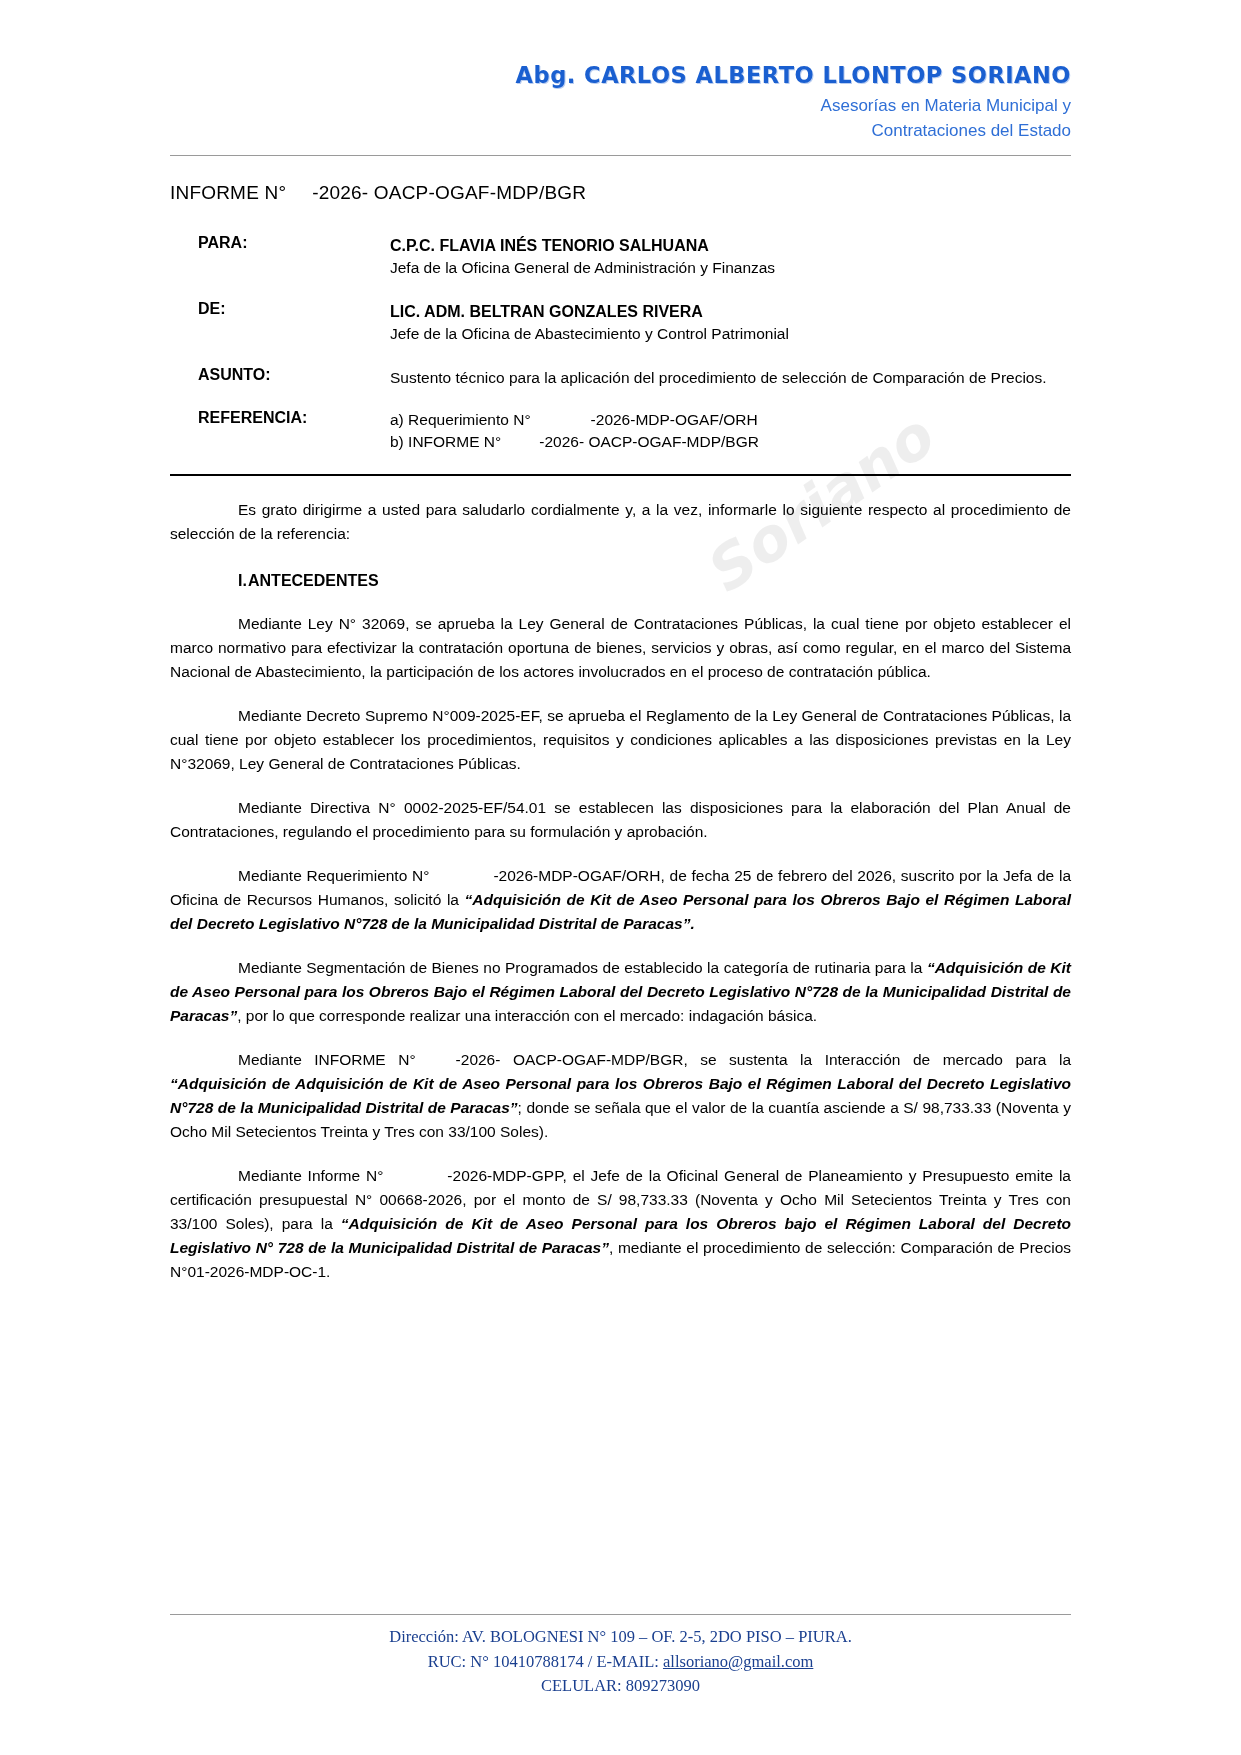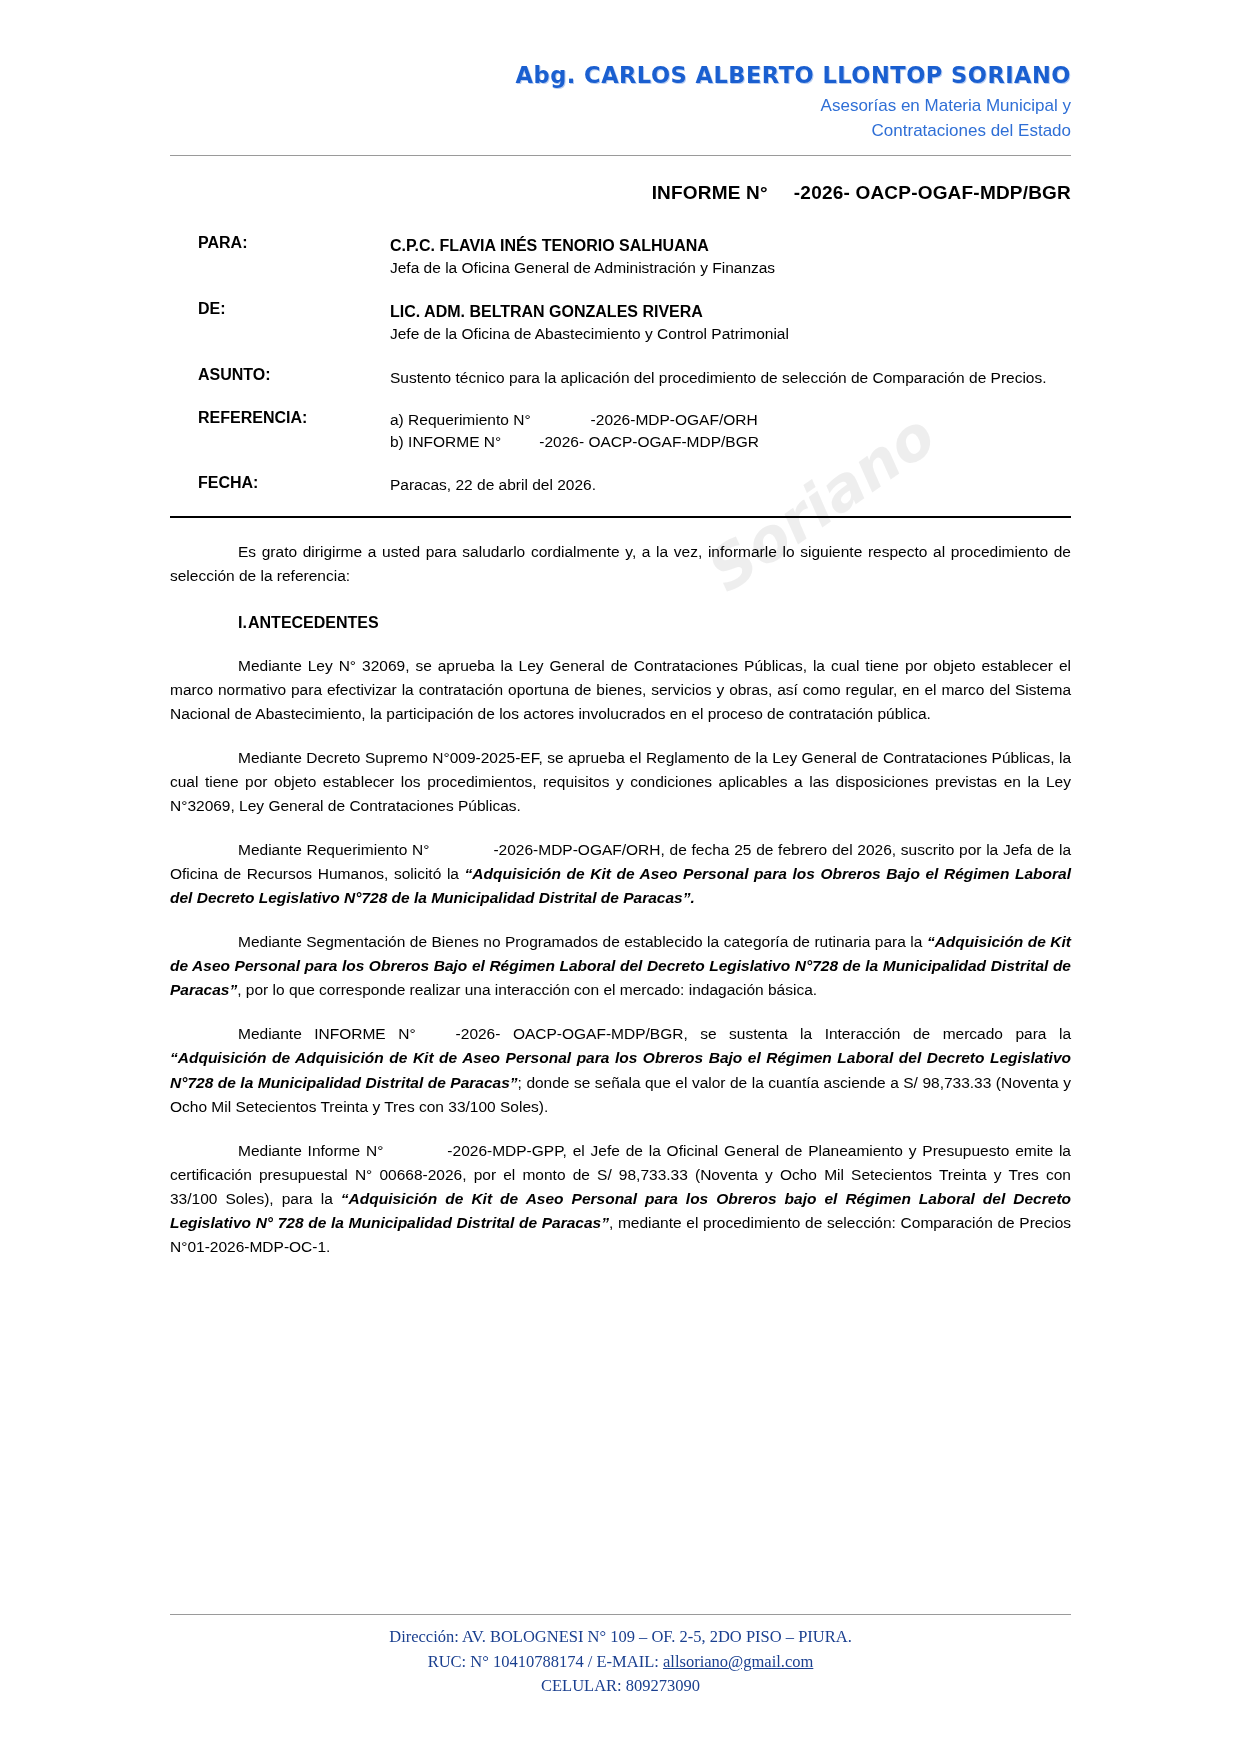--- a/index.html
+++ b/index.html
@@ -48,22 +48,22 @@
     line-height: 1.45;
   }
   .rule-top {
     margin: 12px 0 0 0;
     border: none;
     border-top: 1px solid #9a9a9a;
   }
 
   
   .doc-title {
-    text-align: right;
-    font-weight: bold;
+    text-align: left;
+    font-weight: normal;
     font-size: 19px;
     margin: 26px 0 30px 0;
     letter-spacing: 0.2px;
   }
   .doc-title .gap { display: inline-block; width: 26px; }
 
   
   .meta {
     font-size: 15.5px;
   }
@@ -216,38 +216,35 @@
       </div>
 
       <div class="meta-row">
         <div class="meta-label">REFERENCIA:</div>
         <div class="meta-value">
           <span class="ref-line"><span>a) Requerimiento N°</span><span class="gap"></span><span>-2026-MDP-OGAF/ORH</span></span>
           <span class="ref-line"><span>b) INFORME N°</span><span class="gap-sm"></span><span>-2026- OACP-OGAF-MDP/BGR</span></span>
         </div>
       </div>
 
-      <div class="meta-row">
-        <div class="meta-label">FECHA:</div>
-        <div class="meta-value">Paracas, 22 de abril del 2026.</div>
-      </div>
 
     </div>
 
     <hr class="rule-mid">
 
     <p class="body">Es grato dirigirme a usted para saludarlo cordialmente y, a la vez, informarle lo siguiente respecto al procedimiento de selección de la referencia:</p>
 
     <div class="section-head">
       <span class="num">I.</span>
       <span>ANTECEDENTES</span>
     </div>
 
     <p class="body">Mediante Ley N° 32069, se aprueba la Ley General de Contrataciones Públicas, la cual tiene por objeto establecer el marco normativo para efectivizar la contratación oportuna de bienes, servicios y obras, así como regular, en el marco del Sistema Nacional de Abastecimiento, la participación de los actores involucrados en el proceso de contratación pública.</p>
     <p class="body">Mediante Decreto Supremo N°009-2025-EF, se aprueba el Reglamento de la Ley General de Contrataciones Públicas, la cual tiene por objeto establecer los procedimientos, requisitos y condiciones aplicables a las disposiciones previstas en la Ley N°32069, Ley General de Contrataciones Públicas.</p>
+    <p class="body">Mediante Directiva N° 0002-2025-EF/54.01 se establecen las disposiciones para la elaboración del Plan Anual de Contrataciones, regulando el procedimiento para su formulación y aprobación.</p>
 
     <p class="body"><span>Mediante Requerimiento N°</span><span class="gap-inline"></span><span>-2026-MDP-OGAF/ORH, de fecha 25 de febrero del 2026, suscrito por la Jefa de la Oficina de Recursos Humanos, solicitó la</span> <span class="bi">“Adquisición de Kit de Aseo Personal para los Obreros Bajo el Régimen Laboral del Decreto Legislativo N°728 de la Municipalidad Distrital de Paracas”.</span></p>
 
     <p class="body"><span>Mediante Segmentación de Bienes no Programados de establecido la categoría de rutinaria para la</span> <span class="bi">“Adquisición de Kit de Aseo Personal para los Obreros Bajo el Régimen Laboral del Decreto Legislativo N°728 de la Municipalidad Distrital de Paracas”</span><span>, por lo que corresponde realizar una interacción con el mercado: indagación básica.</span></p>
 
     <p class="body"><span>Mediante INFORME N°</span><span class="gap-inline-sm"></span><span>-2026- OACP-OGAF-MDP/BGR, se sustenta la Interacción de mercado para la</span> <span class="bi">“Adquisición de Adquisición de Kit de Aseo Personal para los Obreros Bajo el Régimen Laboral del Decreto Legislativo N°728 de la Municipalidad Distrital de Paracas”</span><span>; donde se señala que el valor de la cuantía asciende a S/ 98,733.33 (Noventa y Ocho Mil Setecientos Treinta y Tres con 33/100 Soles).</span></p>
 
     <p class="body"><span>Mediante Informe N°</span><span class="gap-inline"></span><span>-2026-MDP-GPP, el Jefe de la Oficinal General de Planeamiento y Presupuesto emite la certificación presupuestal N° 00668-2026, por el monto de S/ 98,733.33 (Noventa y Ocho Mil Setecientos Treinta y Tres con 33/100 Soles), para la</span> <span class="bi">“Adquisición de Kit de Aseo Personal para los Obreros bajo el Régimen Laboral del Decreto Legislativo N° 728 de la Municipalidad Distrital de Paracas”</span><span>, mediante el procedimiento de selección: Comparación de Precios N°01-2026-MDP-OC-1.</span></p>
 
   </div>

